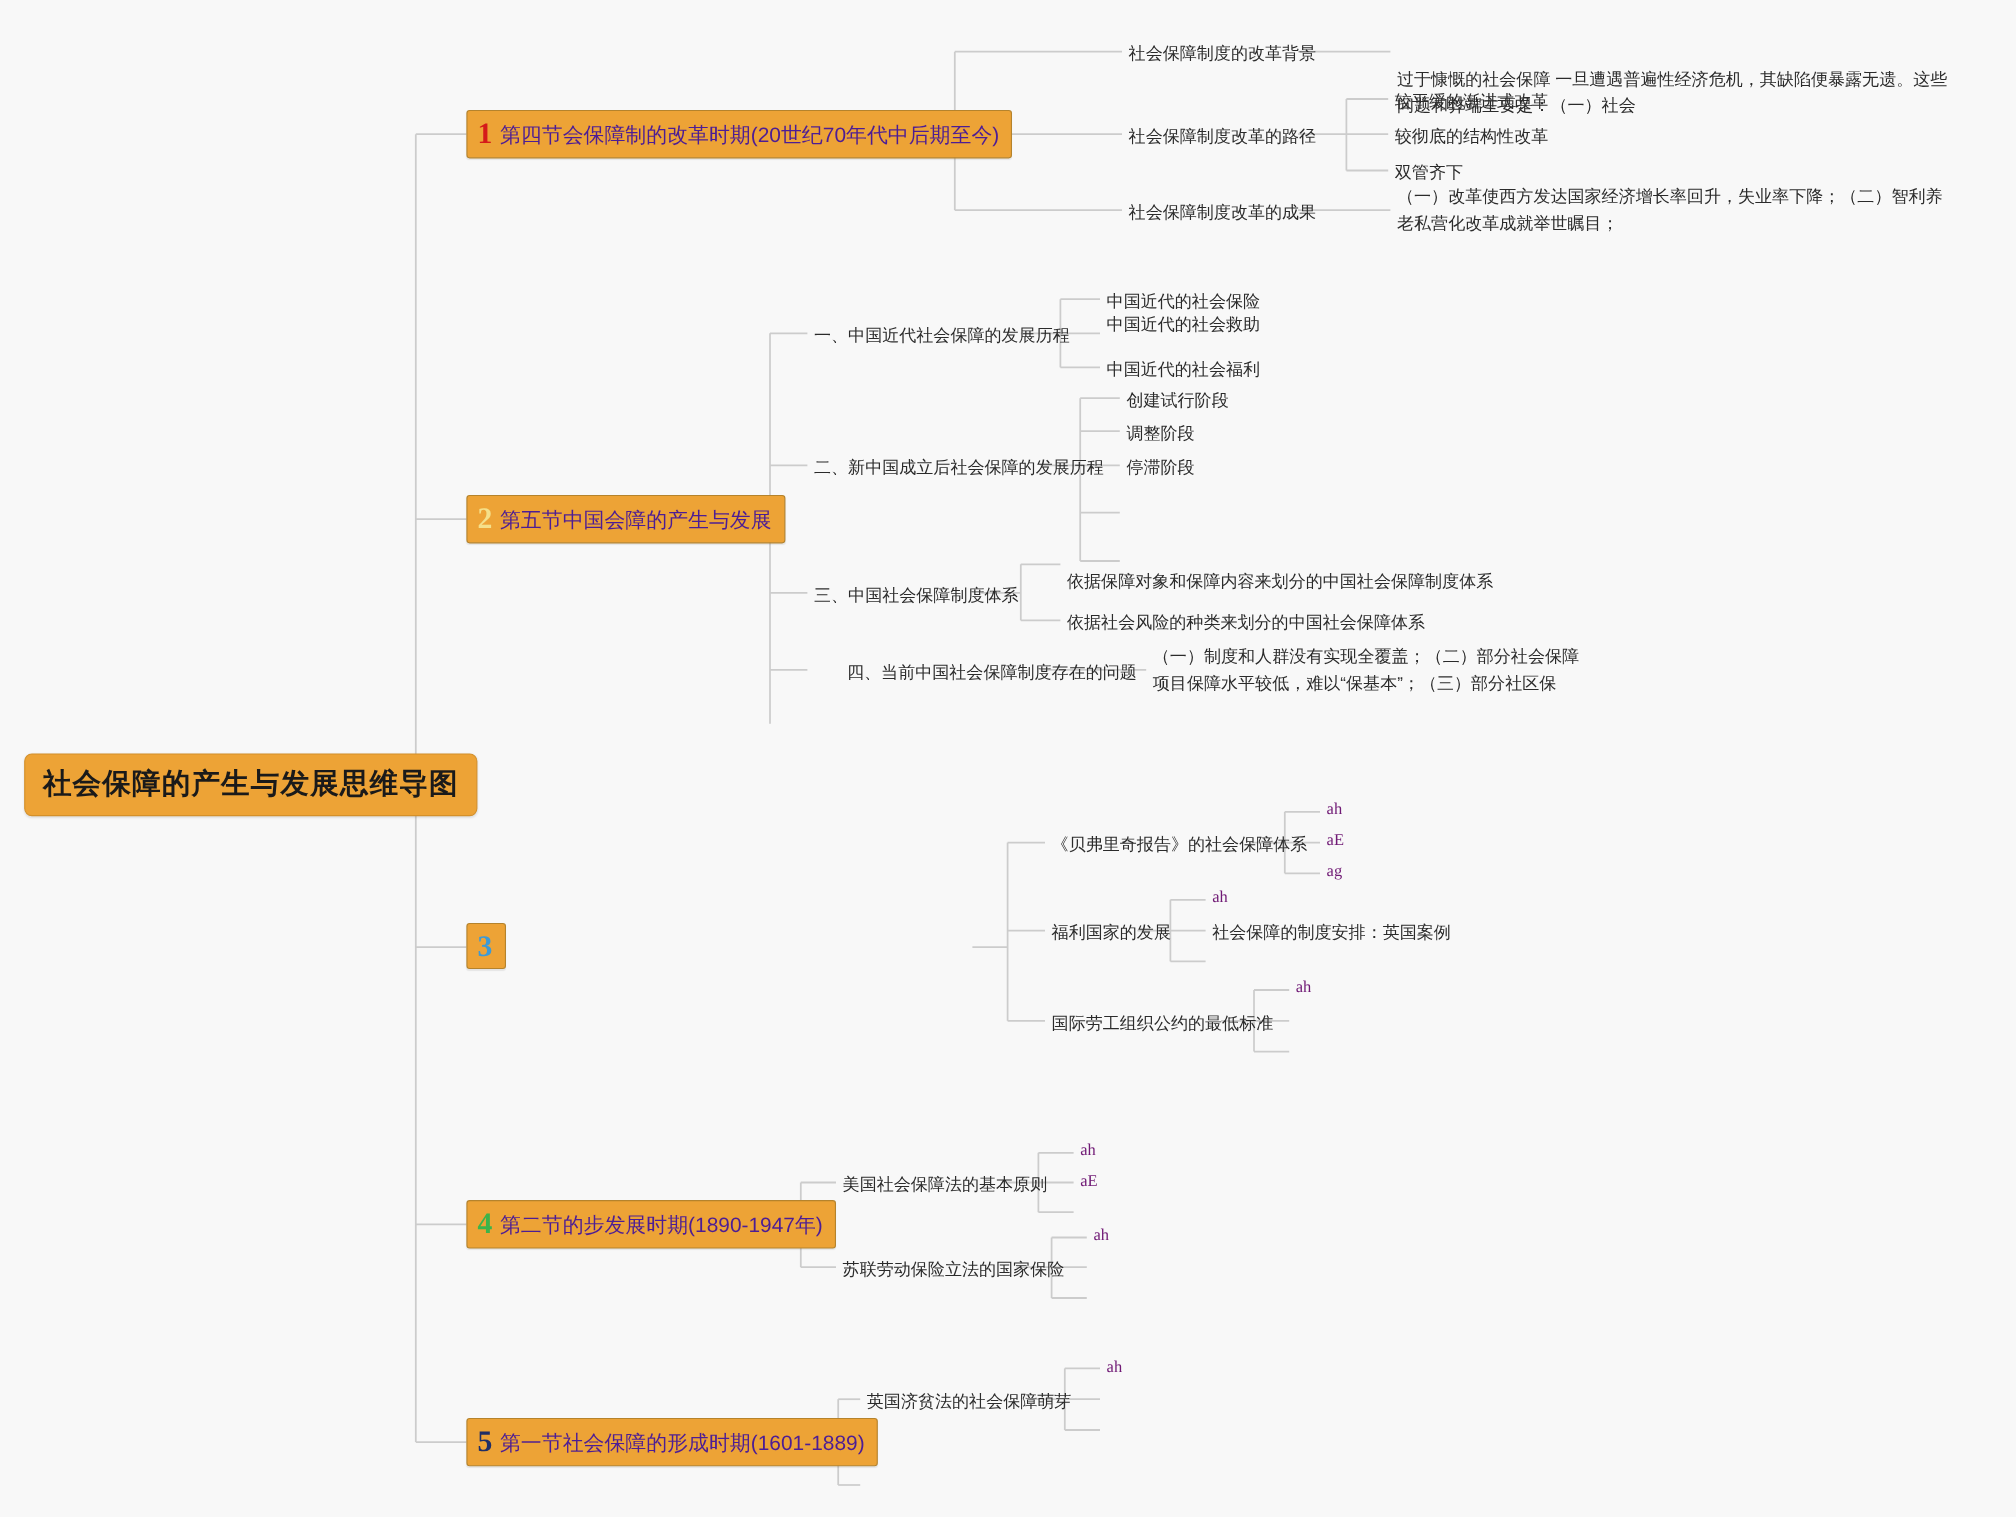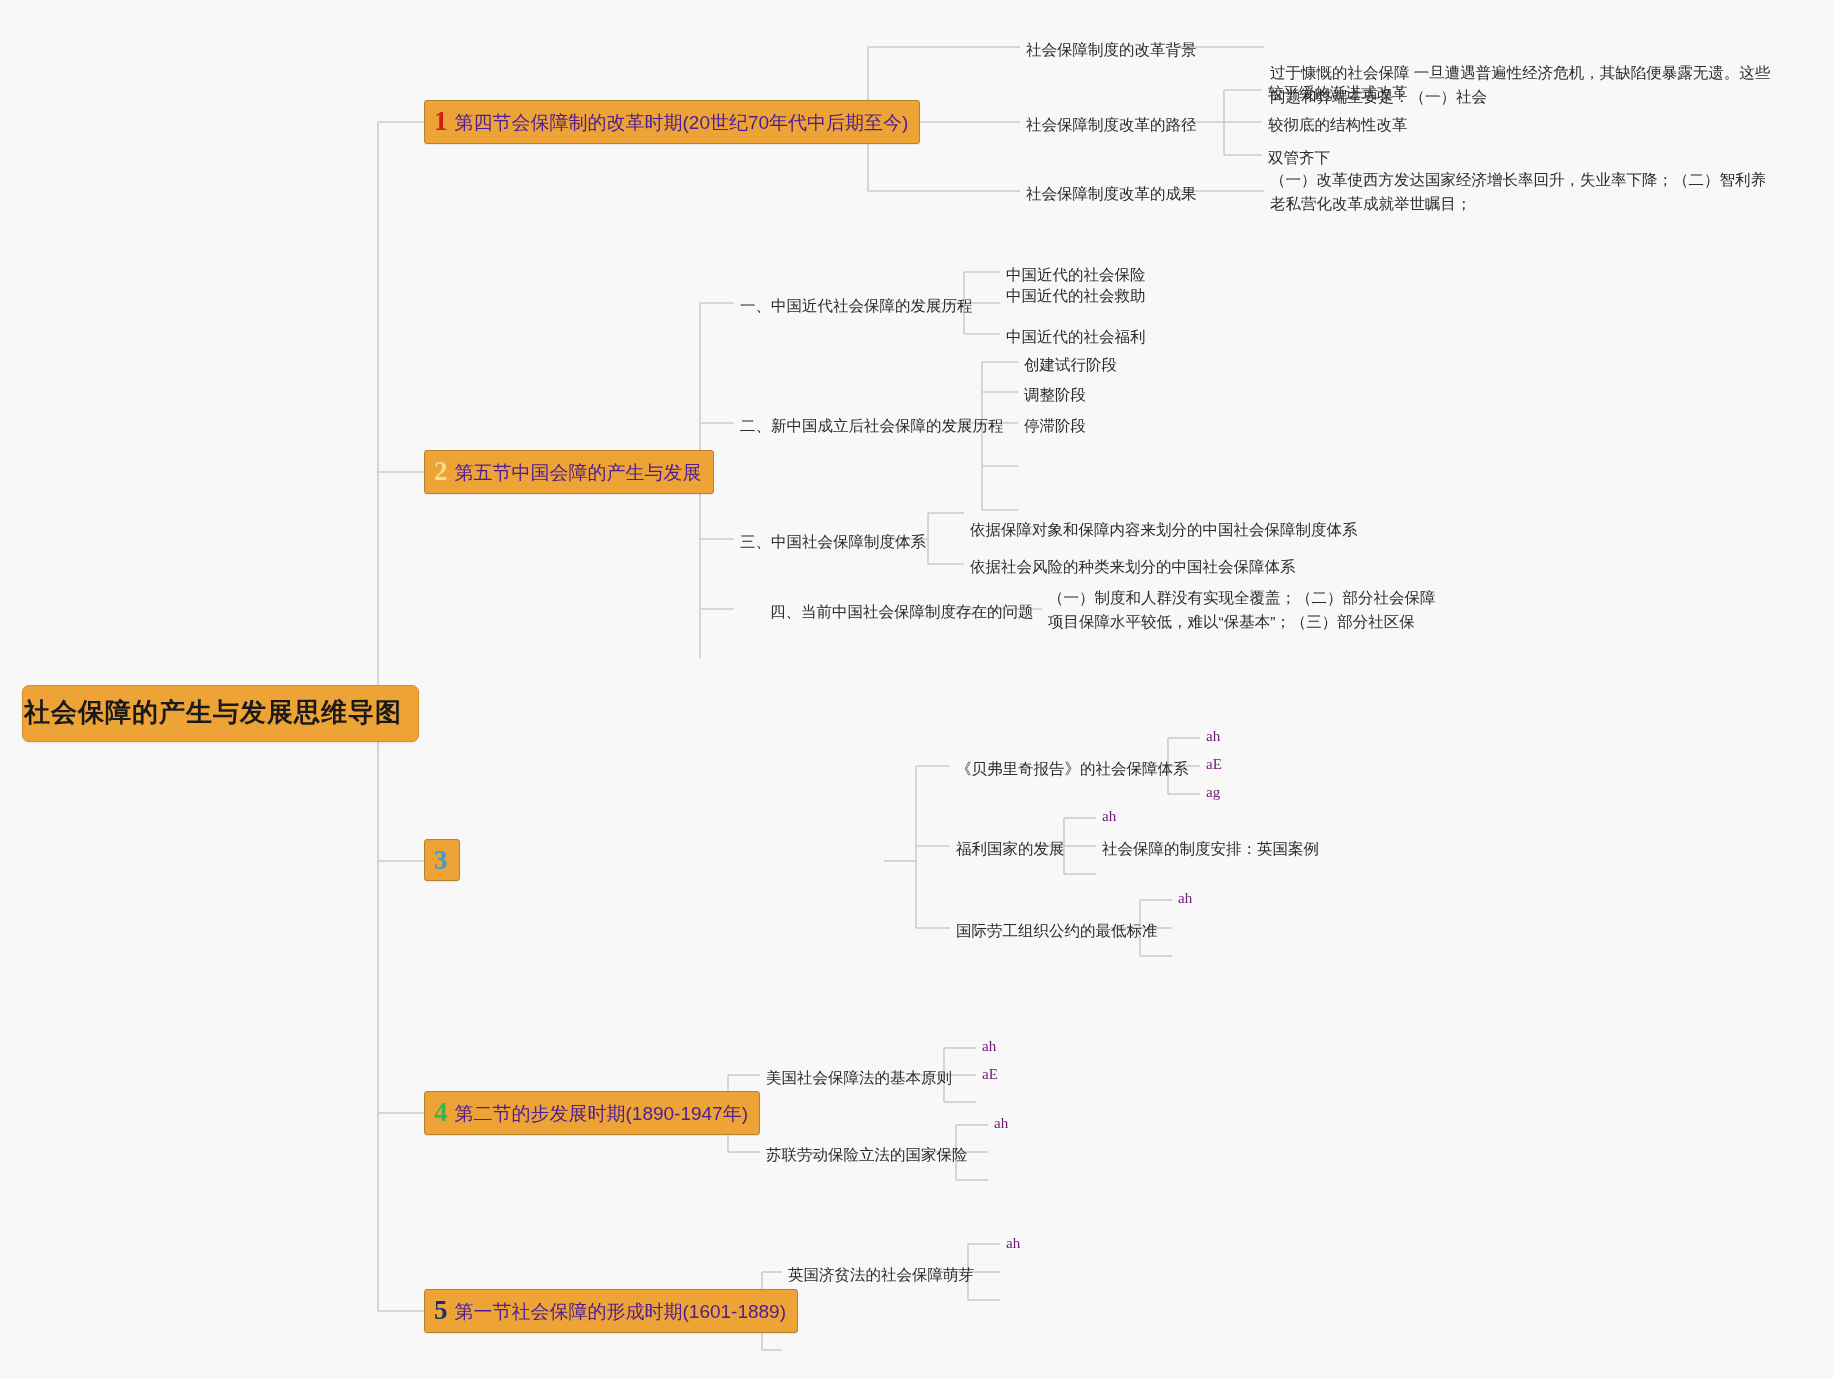--- a/index.html
+++ b/index.html
@@ -25,21 +25,21 @@
   .node {
     position: absolute;
     white-space: nowrap;
   }
 
   
   .root-box {
     background: #eda336;
     border: 1px solid #d4902a;
     border-radius: 7px;
-    padding: 9px 16px 11px 1px;
+    padding: 9px 16px 11px 16px;
     font-size: 26px;
     font-weight: bold;
     color: #1a1a1a;
     letter-spacing: 1px;
     box-shadow: 0 1px 2px rgba(0,0,0,0.10);
   }
 
   
   .lvl1-box {
     background: #eda336;

